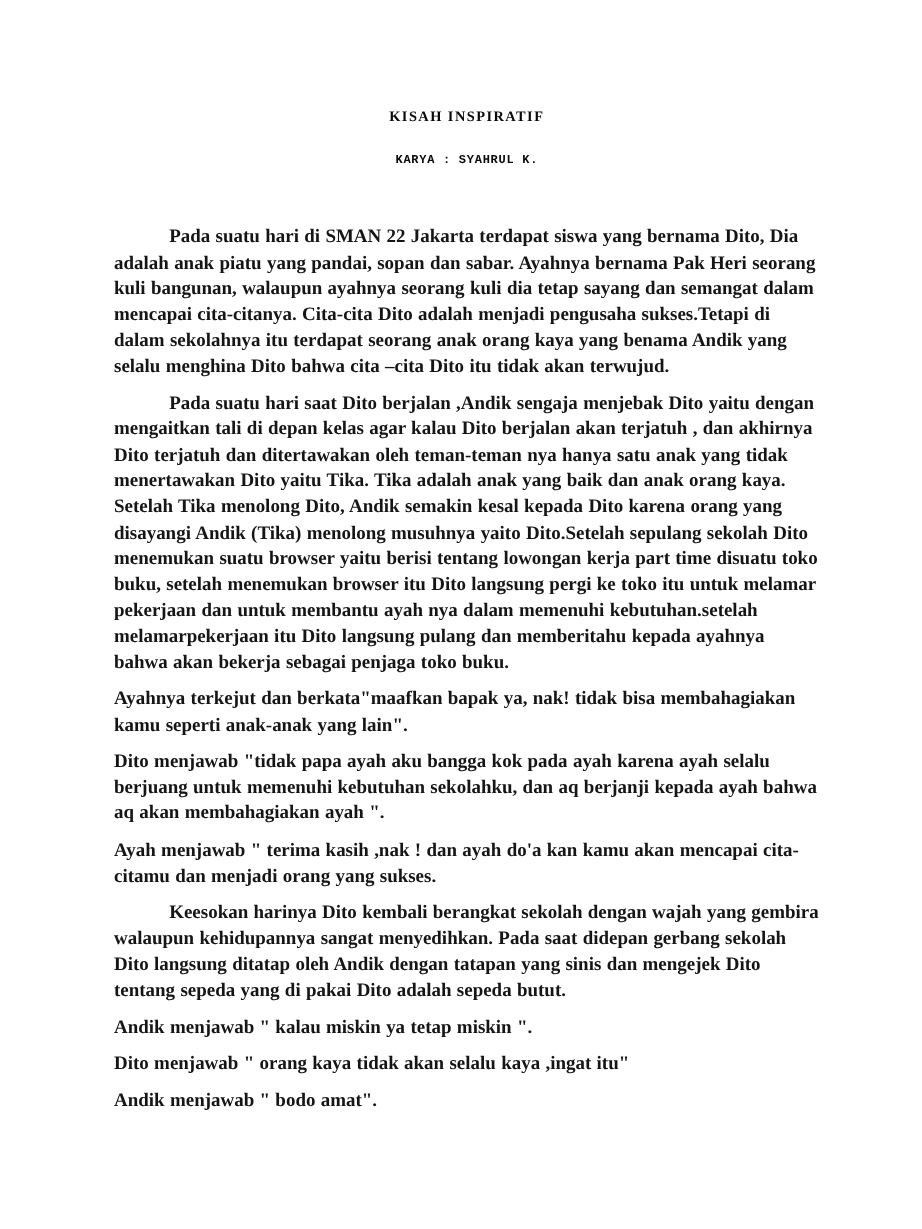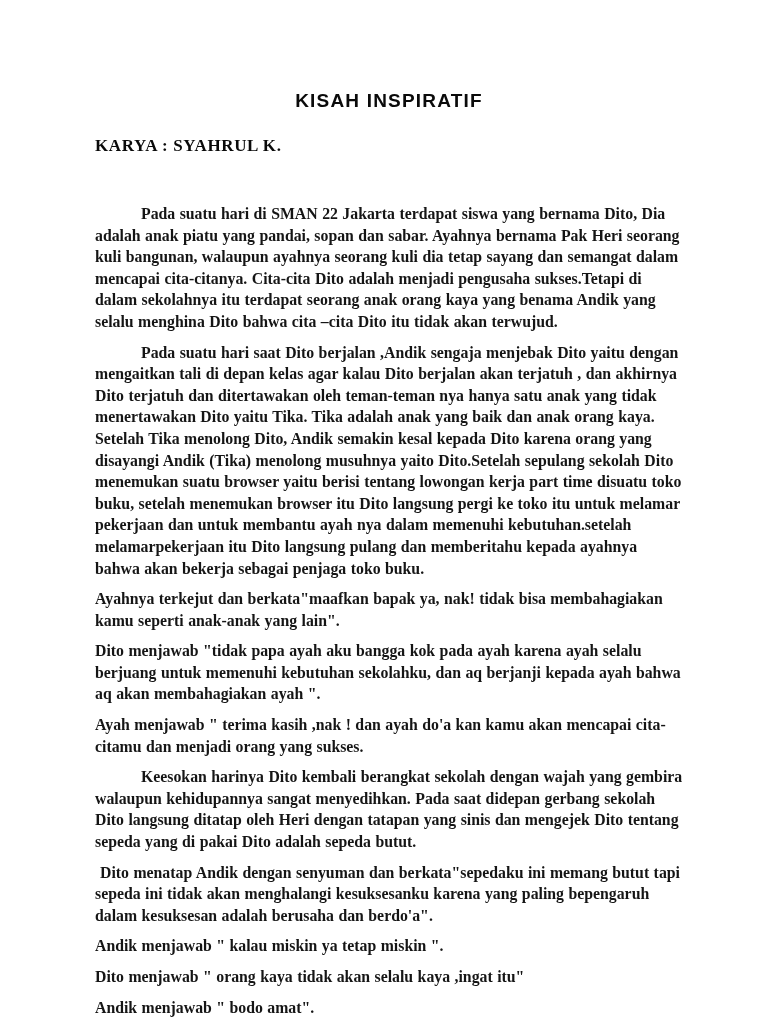--- a/index.html
+++ b/index.html
@@ -19,33 +19,34 @@
     background: #ffffff;
     box-sizing: border-box;
     padding-top: 90px;
   }
   .doc-content {
     width: 588px;
     margin-left: 95px;
     color: #151515;
   }
   .doc-title {
-    font-family: Liberation Sans, sans-serif;
+    font-family: Liberation Serif, serif;
     font-weight: bold;
-    font-size: 19px;
+    font-size: 12px;
     letter-spacing: 1.2px;
     text-align: center;
     color: #0a0a0a;
     margin: 0 0 0 0;
   }
   .doc-byline {
-    font-family: Liberation Serif, serif;
+    font-family: Liberation Mono, monospace;
     font-weight: bold;
-    font-size: 17px;
+    font-size: 10px;
     letter-spacing: 0.6px;
+    text-align: center;
     color: #0a0a0a;
     margin: 24px 0 0 0;
   }
   .doc-body {
     margin-top: 47px;
   }
   .para {
     font-size: 15.8px;
     line-height: 21.6px;
     margin: 0 0 9px 0;
@@ -67,20 +68,19 @@
   <div class="doc-content">
     <h1 class="doc-title">KISAH INSPIRATIF</h1>
     <h2 class="doc-byline">KARYA : SYAHRUL K.</h2>
 
     <div class="doc-body">
       <p class="para indent">Pada suatu hari di SMAN 22 Jakarta terdapat siswa yang bernama Dito, Dia adalah anak piatu yang pandai, sopan dan sabar. Ayahnya bernama Pak Heri seorang kuli bangunan, walaupun ayahnya seorang kuli dia tetap sayang dan semangat dalam mencapai cita-citanya. Cita-cita Dito adalah menjadi pengusaha sukses.Tetapi di dalam sekolahnya itu terdapat seorang anak orang kaya yang benama Andik yang selalu menghina Dito bahwa cita –cita Dito itu tidak akan terwujud.</p>
       <p class="para indent">Pada suatu hari saat Dito berjalan ,Andik sengaja menjebak Dito yaitu dengan mengaitkan tali di depan kelas agar kalau Dito berjalan akan terjatuh , dan akhirnya Dito terjatuh dan ditertawakan oleh teman-teman nya hanya satu anak yang tidak menertawakan Dito yaitu Tika. Tika adalah anak yang baik dan anak orang kaya. Setelah Tika menolong Dito, Andik semakin kesal kepada Dito karena orang yang disayangi Andik (Tika)  menolong musuhnya yaito Dito.Setelah sepulang sekolah Dito menemukan suatu browser yaitu berisi tentang lowongan kerja part time disuatu toko buku, setelah menemukan browser itu Dito langsung pergi ke toko itu untuk melamar pekerjaan dan untuk membantu ayah nya dalam memenuhi kebutuhan.setelah melamarpekerjaan itu Dito langsung pulang dan memberitahu kepada ayahnya bahwa akan bekerja sebagai penjaga toko buku.</p>
       <p class="para">Ayahnya terkejut dan berkata"maafkan bapak ya, nak! tidak bisa membahagiakan kamu seperti anak-anak yang lain".</p>
       <p class="para">Dito menjawab "tidak papa ayah aku bangga kok pada ayah karena ayah selalu berjuang untuk memenuhi kebutuhan sekolahku, dan aq berjanji kepada ayah bahwa aq akan membahagiakan ayah ".</p>
       <p class="para">Ayah menjawab " terima kasih ,nak ! dan ayah do'a kan kamu akan mencapai cita-citamu dan menjadi orang yang  sukses.</p>
-      <p class="para indent">Keesokan harinya Dito kembali berangkat sekolah dengan wajah yang gembira walaupun kehidupannya sangat menyedihkan. Pada saat didepan gerbang sekolah Dito langsung ditatap oleh Heri dengan tatapan yang sinis dan mengejek  Dito tentang sepeda yang di pakai Dito adalah sepeda butut.</p>
-      <p class="para small-indent">Dito menatap Andik dengan senyuman dan berkata"sepedaku ini memang butut tapi sepeda ini tidak akan menghalangi kesuksesanku karena yang paling bepengaruh dalam kesuksesan adalah berusaha dan berdo'a".</p>
+      <p class="para indent">Keesokan harinya Dito kembali berangkat sekolah dengan wajah yang gembira walaupun kehidupannya sangat menyedihkan. Pada saat didepan gerbang sekolah Dito langsung ditatap oleh Andik dengan tatapan yang sinis dan mengejek  Dito tentang sepeda yang di pakai Dito adalah sepeda butut.</p>
       <p class="para">Andik menjawab " kalau miskin ya tetap miskin ".</p>
       <p class="para">Dito menjawab " orang kaya tidak akan selalu kaya ,ingat itu"</p>
       <p class="para">Andik menjawab " bodo amat".</p>
     </div>
   </div>
 </div>
 
 </body></html>

